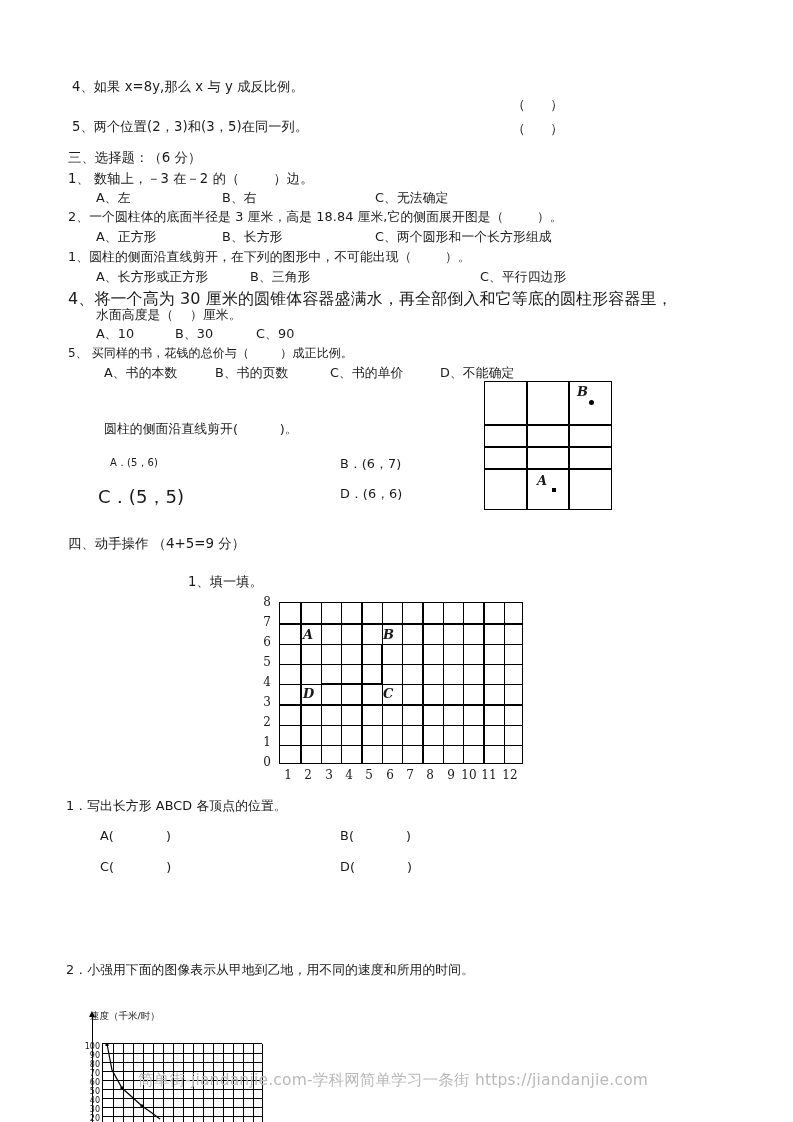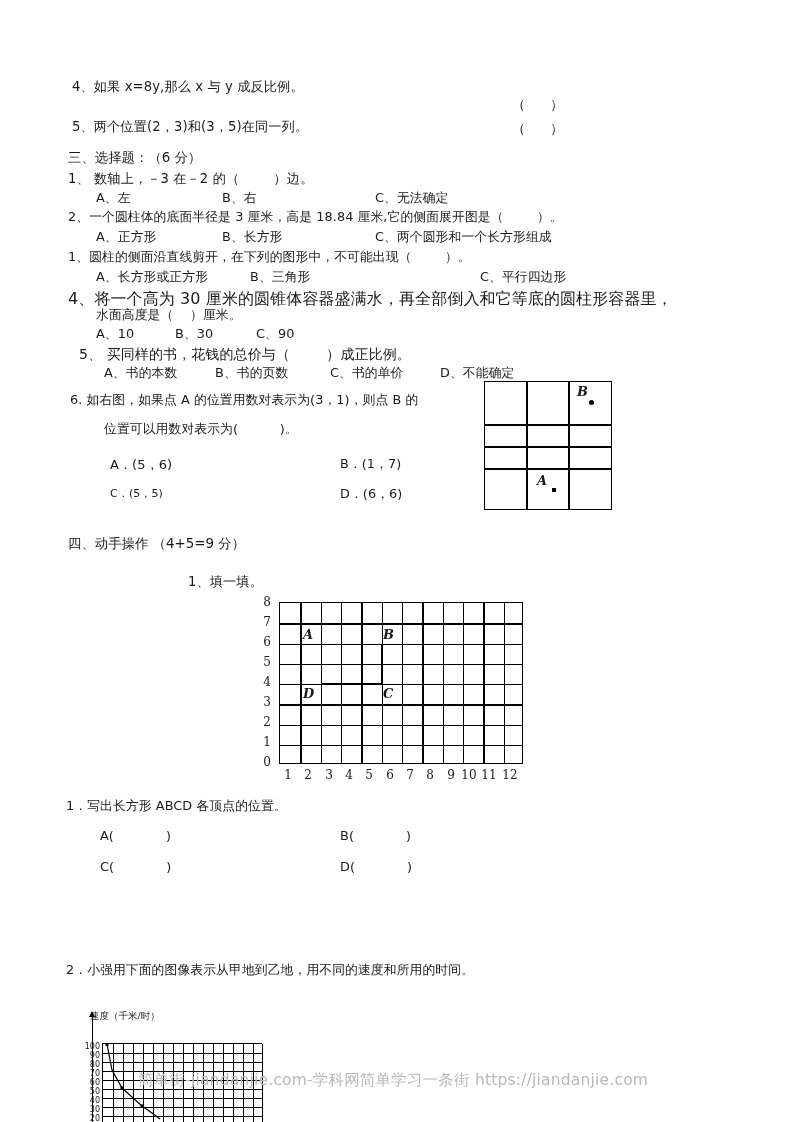--- a/index.html
+++ b/index.html
@@ -248,31 +248,30 @@
   <div class="line indent-a" style="left:96px; top:271px;">A、长方形或正方形</div>
   <div class="line indent-a" style="left:250px; top:271px;">B、三角形</div>
   <div class="line indent-a" style="left:432px; top:271px;margin-left:48px;">C、平行四边形</div>
 
   <div class="line" style="left:68px; top:291px; font-size:16px;">4、将一个高为 30 厘米的圆锥体容器盛满水，再全部倒入和它等底的圆柱形容器里，</div>
   <div class="line" style="left:96px; top:309px; font-size:12.8px;">水面高度是（    ）厘米。</div>
   <div class="line indent-a" style="left:96px; top:328px;">A、10</div>
   <div class="line indent-a" style="left:175px; top:328px;">B、30</div>
   <div class="line indent-a" style="left:256px; top:328px;">C、90</div>
 
-  <div class="line" style="left:79px; top:347px; font-size:14px;">5、 买同样的书，花钱的总价与（        ）成正比例。</div>
+  <div class="line" style="left:68px; top:347px; font-size:12px;">5、 买同样的书，花钱的总价与（        ）成正比例。</div>
   <div class="line indent-a" style="left:104px; top:367px;">A、书的本数</div>
   <div class="line indent-a" style="left:215px; top:367px;">B、书的页数</div>
   <div class="line indent-a" style="left:330px; top:367px;">C、书的单价</div>
   <div class="line indent-a" style="left:440px; top:367px;text-align:right;">D、不能确定</div>
 
-  <div class="line" style="left:70px; top:394px; font-size:12.8px;">6. 如右图，如果点 A 的位置用数对表示为(3，1)，则点 B 的</div>
-  <div class="line" style="left:104px; top:423px; font-size:12.8px;">位置可以用数对表示为(          )。</div>
-  <div class="line" style="left:110px; top:458px; font-size:13px;">A．(5，6)</div>
-  <div class="line" style="left:340px; top:458px; font-size:12.8px;">B．(1，7)</div>
-  <div class="line" style="left:110px; top:488px; font-size:11px;">C．(5，5)</div>
+  <div class="line" style="left:104px; top:423px; font-size:12.8px;">圆柱的侧面沿直线剪开(          )。</div>
+  <div class="line" style="left:110px; top:458px; font-size:10px;">A．(5，6)</div>
+  <div class="line" style="left:340px; top:458px; font-size:12.8px;">B．(6，7)</div>
+  <div class="line" style="left:98px; top:488px; font-size:18px;">C．(5，5)</div>
   <div class="line" style="left:340px; top:488px; font-size:12.8px;">D．(6，6)</div>
 
   <div class="q6grid">
     <div class="vline" style="left:41px;"></div>
     <div class="vline" style="left:83px;"></div>
     <div class="hline" style="top:42px;"></div>
     <div class="hline" style="top:64px;"></div>
     <div class="hline" style="top:86px;"></div>
     <div class="q6label" style="left:92px; top:2px;">B</div>
     <div class="q6dot" style="left:104px; top:18px;"></div>

